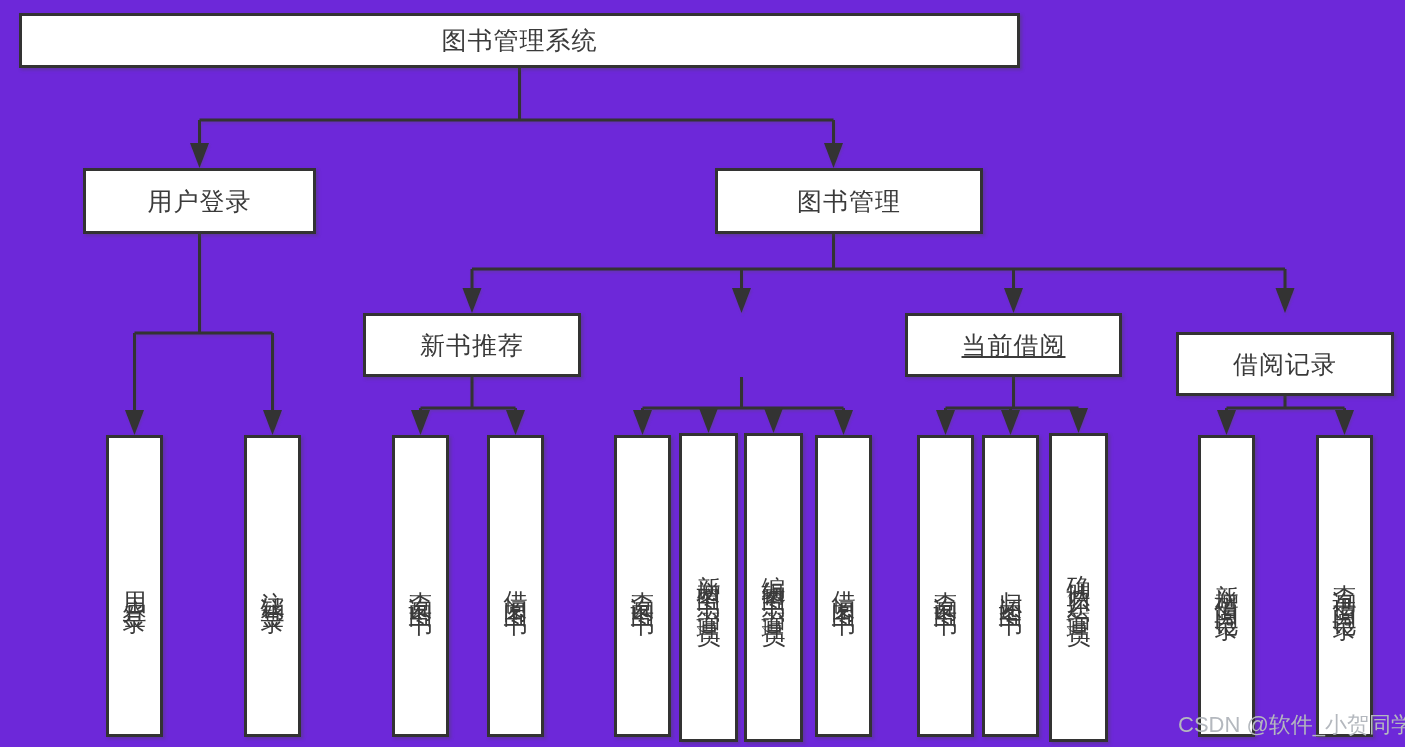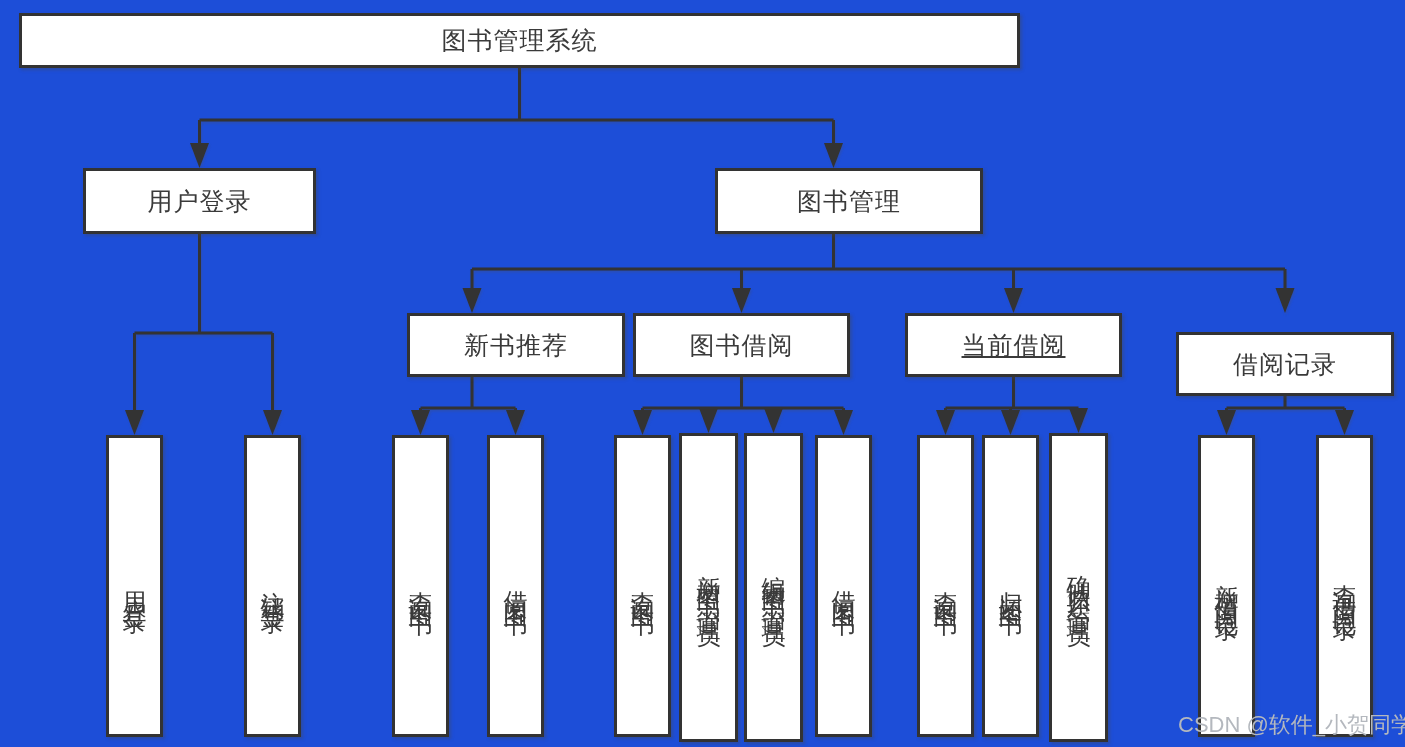--- a/index.html
+++ b/index.html
@@ -5,21 +5,21 @@
   html, body {
     margin: 0;
     padding: 0;
     background: #ffffff;
     font-family: "Liberation Sans", sans-serif;
   }
   .stage {
     position: relative;
     width: 1405px;
     height: 747px;
-    background: #1d4ed8;
+    background: #6d28d9;
     overflow: hidden;
   }
   svg.connectors {
     position: absolute;
     left: 0; top: 0;
     width: 1405px; height: 747px;
     z-index: 1;
     filter: drop-shadow(1px 2px 1px rgba(80,80,80,0.25));
   }
   .nb, .nv {
@@ -103,22 +103,21 @@
       <polygon points="1217,410 1236,410 1226.5,435"></polygon>
       <polygon points="1335,410 1354,410 1344.5,435"></polygon>
     </g>
   </svg>
 
   <div class="nb" style="left:19px; top:13px; width:1001px; height:55px;">图书管理系统</div>
 
   <div class="nb" style="left:83px; top:168px; width:233px; height:66px;">用户登录</div>
   <div class="nb" style="left:715px; top:168px; width:268px; height:66px;">图书管理</div>
 
-  <div class="nb" style="left:363px; top:313px; width:218px; height:64px;margin-left:44px;">新书推荐</div>
-  <div class="nb" style="left:633px; top:313px; width:217px; height:64px;">图书借阅</div>
+  <div class="nb" style="left:363px; top:313px; width:218px; height:64px;">新书推荐</div>
   <div class="nb" style="left:905px; top:313px; width:217px; height:64px;text-decoration:underline;">当前借阅</div>
   <div class="nb" style="left:1176px; top:332px; width:218px; height:64px;">借阅记录</div>
 
   <div class="nv" style="left:106px; top:435px; width:57px; height:302px;">
     <span class="vtext">用户登录</span>
   </div>
   <div class="nv" style="left:244px; top:435px; width:57px; height:302px;">
     <span class="vtext">注销登录</span>
   </div>
 

